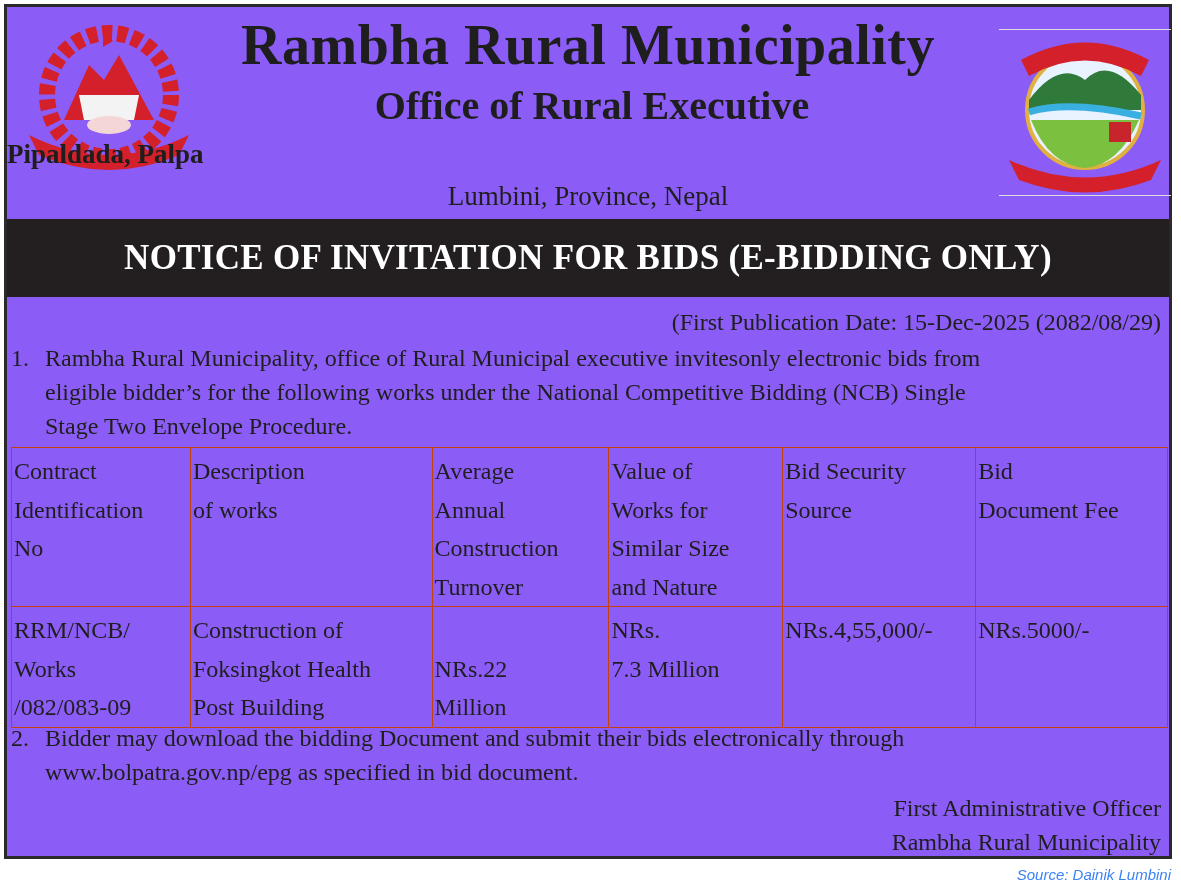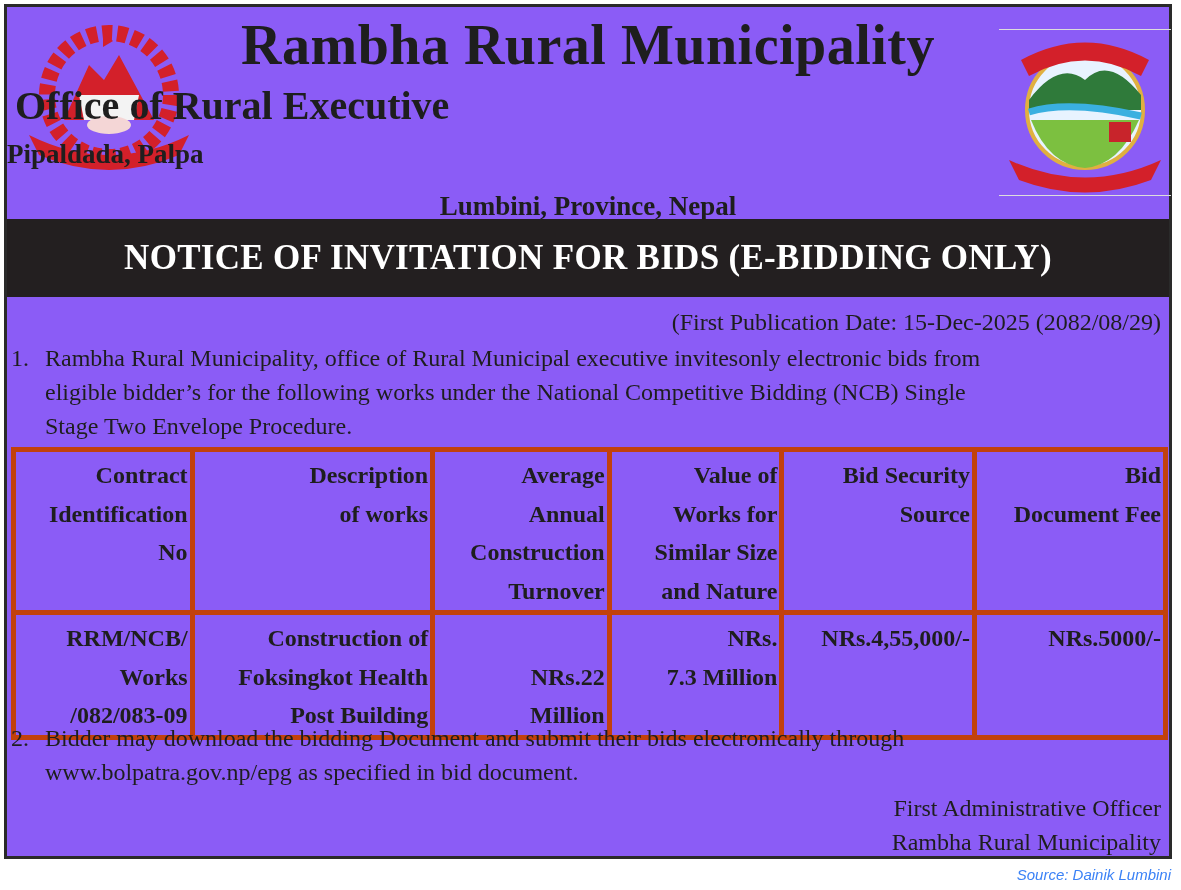--- a/index.html
+++ b/index.html
@@ -2,32 +2,32 @@
 <html><head>
 <meta charset="utf-8">
 <style>
   html, body { margin: 0; padding: 0; background: #ffffff; }
   body { width: 1181px; height: 890px; position: relative; overflow: hidden; font-family: "Liberation Serif", "DejaVu Serif", serif; color: #1e1e1e; }
   .frame { position: absolute; left: 4px; top: 4px; width: 1168px; height: 855px; border: 3px solid #2a2a2a; box-sizing: border-box; background: #8b5cf6; }
   .header { position: relative; height: 216px; }
   .emblem-left { position: absolute; left: 12px; top: 18px; width: 180px; height: 150px; }
   .emblem-right { position: absolute; left: 992px; top: 22px; width: 172px; height: 165px; border-top: 1px solid #ddd; border-bottom: 1px solid #ddd; }
   .title { position: absolute; left: 0; right: 0; top: 2px; text-align: center; font-weight: bold; font-size: 56px; letter-spacing: 0.5px; line-height: 72px; }
-  .subtitle { position: absolute; left: 8px; right: 0; top: 74px; font-weight: bold; font-size: 40px; line-height: 50px; }
+  .subtitle { position: absolute; left: 8px; right: 0; top: 74px; text-align: center; font-weight: bold; font-size: 40px; line-height: 50px; }
   .addr1 { position: absolute; left: 0; right: 0; top: 130px; text-align: left; font-weight: bold; font-size: 27px; line-height: 34px; }
-  .addr2 { position: absolute; left: 0; right: 0; top: 172px; text-align: center; font-weight: bold; font-size: 27px; line-height: 34px; margin-top: 10px; }
+  .addr2 { position: absolute; left: 0; right: 0; top: 172px; text-align: center; font-weight: normal; font-size: 27px; line-height: 34px; }
   .banner { position: absolute; left: 0; right: 0; top: 212px; height: 78px; background: #231f20; color: #fff; text-align: center; font-weight: bold; font-size: 35px; line-height: 78px; letter-spacing: 0.3px; }
   .pubdate { position: absolute; right: 8px; top: 300px; font-size: 24px; line-height: 30px; }
   .para { position: absolute; left: 4px; right: 8px; font-size: 24px; line-height: 34px; text-align: justify; }
   .para .num { display: inline-block; width: 34px; }
   .para .line2 { padding-left: 34px; }
   .p1 { top: 334px; }
   .p2 { top: 714px; }
   table.bids { position: absolute; left: 4px; top: 440px; width: 1157px; border-collapse: collapse; font-size: 24px; line-height: 38.5px; }
-  table.bids th, table.bids td { border: 5px solid #c2410c; text-align: right; vertical-align: top; font-weight: bold; padding: 4px 2px 0 2px; }
+  table.bids th, table.bids td { border: 1px solid #c2410c; text-align: left; vertical-align: top; font-weight: normal; padding: 4px 2px 0 2px; }
   table.bids th { height: 150px; }
   table.bids td { height: 113px; }
   .cell-line { display: block; }
   .sign { position: absolute; right: 8px; top: 784px; text-align: right; font-size: 24px; line-height: 34px; }
   .source { position: absolute; right: 10px; top: 866px; font-family: "Liberation Sans", "DejaVu Sans", sans-serif; font-style: italic; font-size: 15px; color: #3b82f6; }
   .watermark { position: absolute; left: 300px; top: 330px; font-family: "Liberation Sans", sans-serif; font-weight: bold; font-size: 110px; color: rgba(70,110,200,0.10); transform: rotate(-52deg); transform-origin: left top; pointer-events: none; }
 </style>
 </head>
 <body>
 

